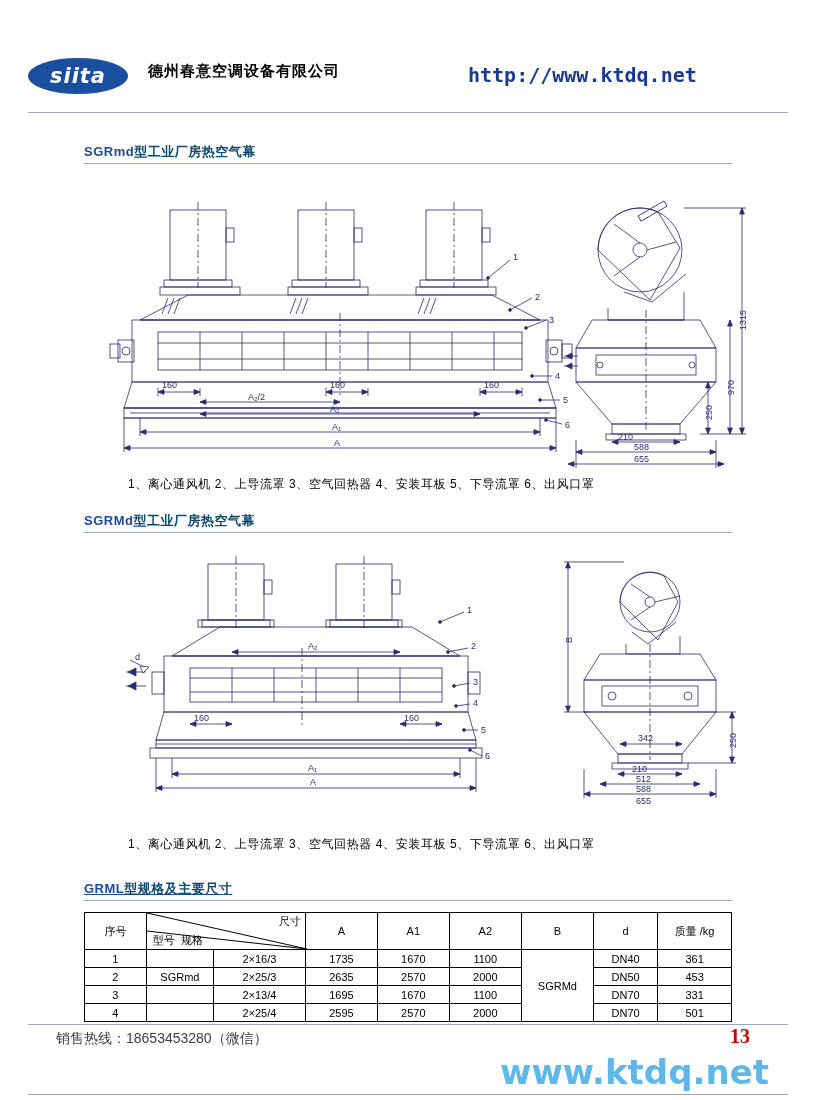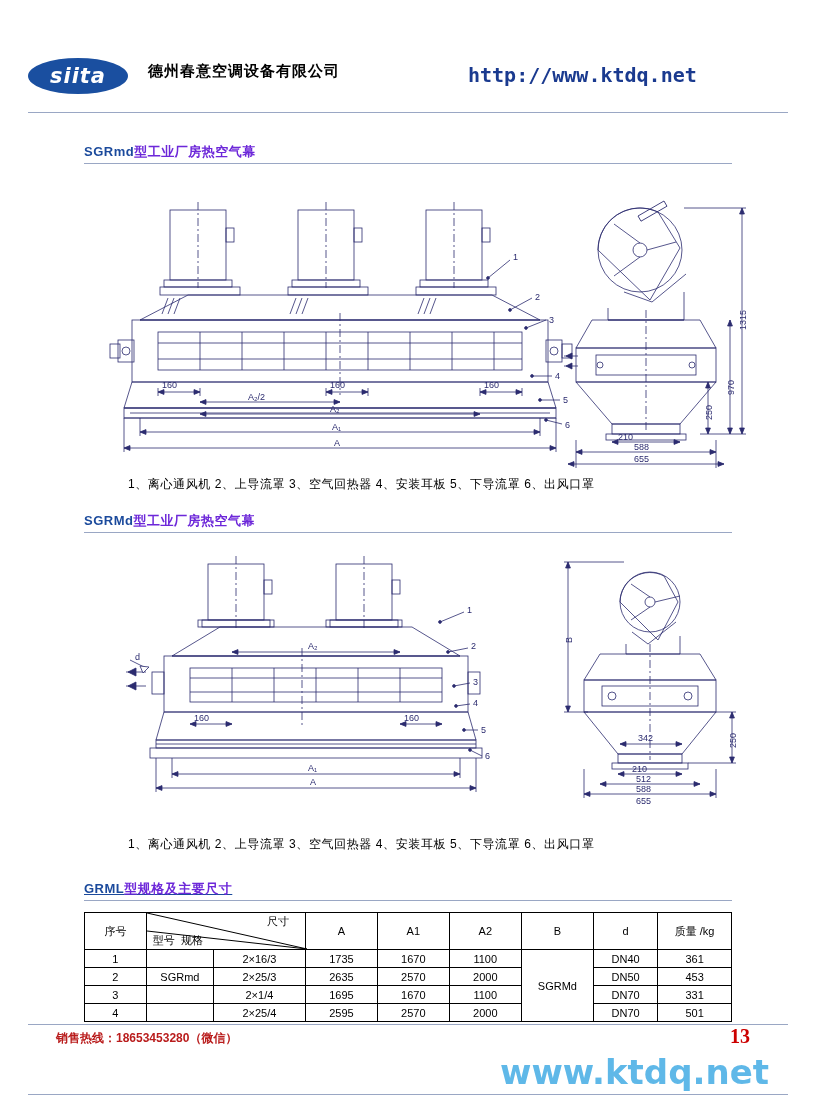--- a/index.html
+++ b/index.html
@@ -35,21 +35,21 @@
   }
   .header-rule{
     position:absolute;left:28px;top:112px;width:760px;height:1px;background:#9aa7c4;
   }
 
   
   .sec-title{
     position:absolute;font-size:13px;font-weight:bold;color:#1b4a9c;
     letter-spacing:.5px;
   }
-  .sec-title .cn{color:#6d28d9;}
+  .sec-title .cn{color:#0c4a6e;}
   .sec-rule{position:absolute;height:1px;background:#9aa7c4;}
 
   
   .caption{
     position:absolute;font-size:12px;color:#000;letter-spacing:.6px;
     white-space:nowrap;
   }
 
   
   .draw{position:absolute;}
@@ -59,27 +59,27 @@
   .tbl{
     position:absolute;left:84px;top:912px;width:648px;
     border-collapse:collapse;font-size:11px;
   }
   .tbl td,.tbl th{
     border:1px solid #000;text-align:center;color:#000;font-weight:normal;
     height:17px;padding:0;
   }
   .tbl th{font-weight:normal;}
   .hcell2{position:relative;height:36px;width:160px;}
-  .hcell2 .t1{position:absolute;right:16px;top:1px;font-size:11px;}
+  .hcell2 .t1{position:absolute;right:4px;top:1px;font-size:11px;}
   .hcell2 .t2{position:absolute;left:6px;bottom:1px;font-size:11px;}
 
   
   .foot-rule{position:absolute;left:28px;top:1024px;width:760px;height:1px;background:#9aa7c4;}
   .hotline{
-    position:absolute;left:56px;top:1030px;font-size:12px;font-weight:bold;color:#b91c1c;
+    position:absolute;left:56px;top:1030px;font-size:14px;font-weight:normal;color:#404040;
   }
   .pageno{
     position:absolute;left:730px;top:1025px;font-size:20px;font-weight:bold;color:#cc0000;
     font-family:"Liberation Serif","DejaVu Serif",serif;
   }
   .watermark{
     position:absolute;left:500px;top:1052px;
     font-family:"DejaVu Sans","Liberation Sans",sans-serif;
     font-weight:bold;font-size:34px;color:#5fb8e8;letter-spacing:0px;
     white-space:nowrap;
@@ -515,21 +515,21 @@
       <td>DN50</td>
       <td>453</td>
     </tr>
     <tr>
       <td>3</td>
       <td style="padding:0;">
         <table style="width:100%;border-collapse:collapse;">
           <tbody>
                 <tr>
             <td style="border:none;border-right:1px solid #000;width:66px;"></td>
-            <td style="border:none;">2×1/4</td>
+            <td style="border:none;">2×13/4</td>
           </tr>
         </tbody>
             </table>
       </td>
       <td>1695</td>
       <td>1670</td>
       <td>1100</td>
       <td>DN70</td>
       <td>331</td>
     </tr>

